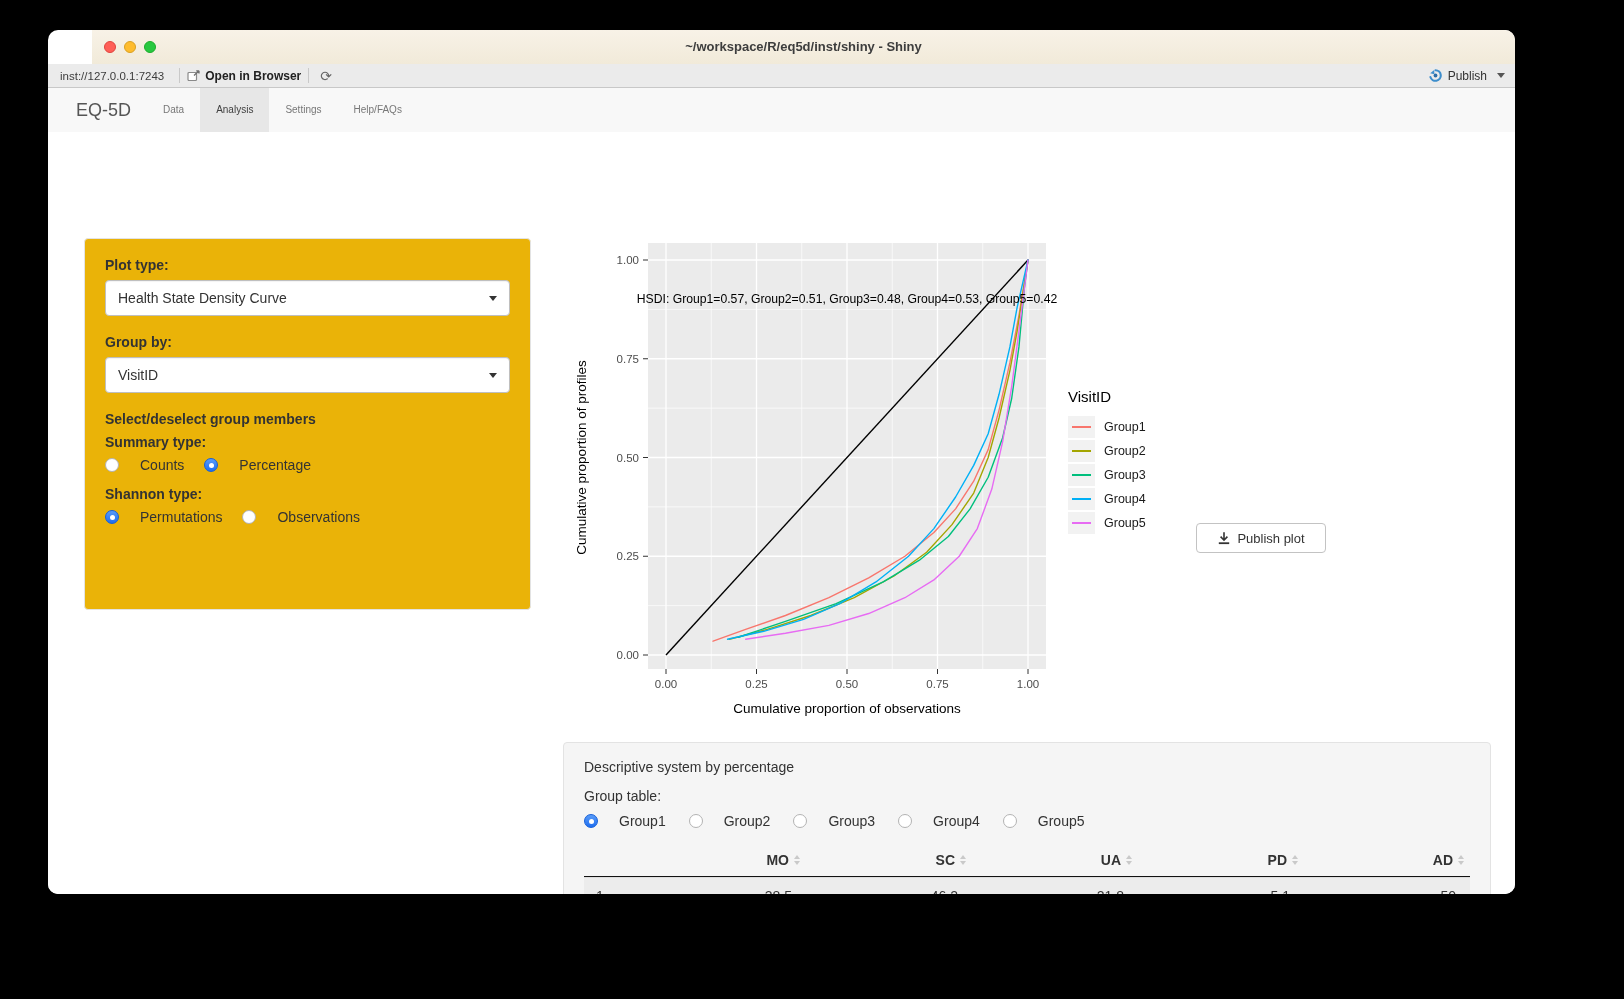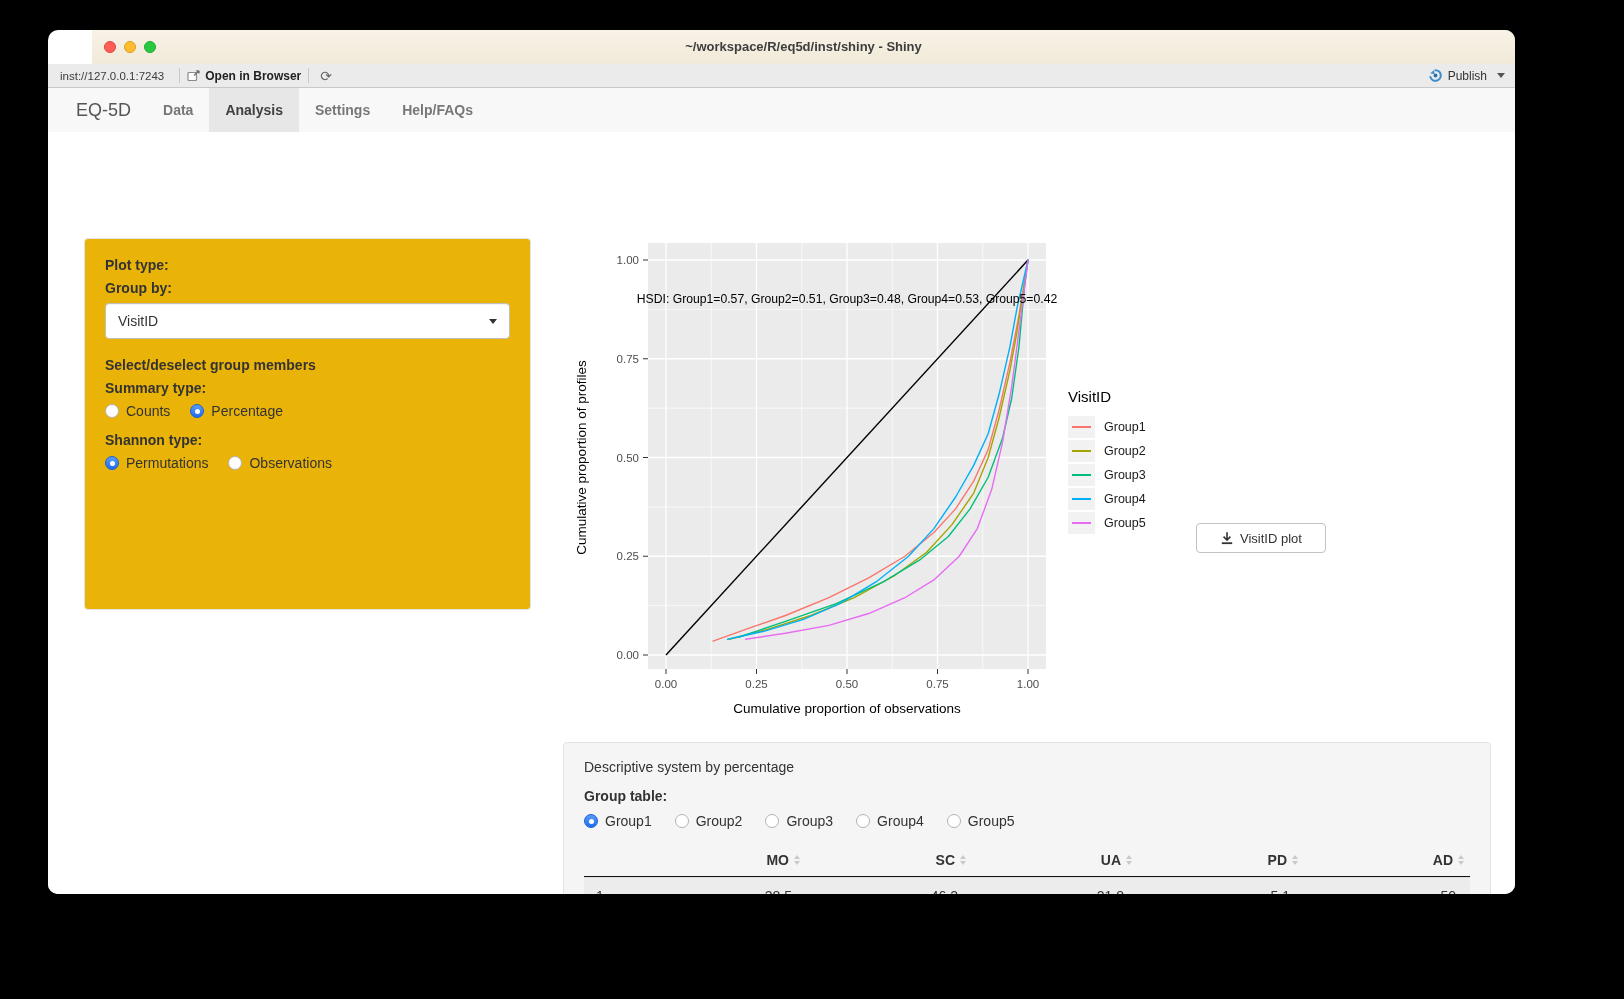--- a/index.html
+++ b/index.html
@@ -25,36 +25,36 @@
   .refresh{font-size:14px;color:#666;padding:0 4px;line-height:1;}
   .tspacer{flex:1;}
   .publish{display:flex;align-items:center;gap:5px;font-size:12px;color:#333;}
   .pubcaret{width:0;height:0;border-left:4px solid transparent;border-right:4px solid transparent;
     border-top:5px solid #555;margin-left:10px;}
   
   .navbar{position:absolute;left:0;top:58px;right:0;height:44px;background:#f8f8f8;
     border-bottom:1px solid #e3e3e3;display:flex;align-items:stretch;}
   .brand{font-size:18px;color:#555;line-height:44px;padding:0 16px 0 28px;}
   .navtabs{display:flex;}
-  .navtab{font-size:14px;color:#777;line-height:44px;padding:0 16px;cursor:default;font-weight:bold;}
+  .navtab{font-size:10px;color:#777;line-height:44px;padding:0 16px;cursor:default;}
   .navtab.active{color:#404040;background:#e7e7e7;}
   
   .content{position:absolute;left:0;top:102px;right:0;bottom:0;background:#fff;}
   
   .sidebar{position:absolute;left:36px;top:106px;width:447px;height:372px;background:#eab308;
     border:1px solid #e3e3e3;border-radius:4px;box-sizing:border-box;padding:18px 20px;}
   .ctl-label{font-size:14px;font-weight:700;color:#333;margin-bottom:7px;}
   .select{height:34px;background:#fff;border:1px solid #bfbfbf;border-radius:4px;display:flex;
     align-items:center;justify-content:space-between;padding:0 12px;margin-bottom:18px;
     box-shadow:inset 0 1px 1px rgba(0,0,0,.05);cursor:default;}
   .select .val{font-size:14px;color:#333;white-space:nowrap;overflow:hidden;}
   .caret{width:0;height:0;border-left:4.5px solid transparent;border-right:4.5px solid transparent;
     border-top:5.5px solid #333;flex:0 0 auto;margin-left:8px;}
   .radio-row{display:flex;gap:20px;margin-bottom:13px;flex-wrap:wrap;}
-  .radio-item{display:flex;align-items:center;gap:7px;font-size:14px;color:#333;cursor:default;}
+  .radio-item{display:flex;align-items:center;gap:21px;font-size:14px;color:#333;cursor:default;}
   .rdo{width:14px;height:14px;border-radius:50%;background:#fff;border:1px solid #b3b3b3;
     box-sizing:border-box;display:flex;align-items:center;justify-content:center;flex:0 0 auto;}
   .rdo.checked{background:linear-gradient(#5a9cf8,#1e6ef0);border-color:#1660d8;}
   .rdo .dot{display:none;}
   .rdo.checked .dot{display:block;width:5px;height:5px;border-radius:50%;background:#fff;}
   
   #plot{position:absolute;left:512px;top:103px;}
   
   .legend{position:absolute;left:1020px;top:256px;}
   .legend-title{font-size:15px;color:#000;margin-bottom:10px;}
@@ -63,21 +63,21 @@
   .lline{width:19px;height:2px;}
   .llabel{font-size:12.5px;color:#1a1a1a;margin-left:9px;}
   
   .download{position:absolute;left:1148px;top:391px;width:130px;height:30px;background:#fff;
     border:1px solid #c3c3c3;border-radius:4px;display:flex;align-items:center;justify-content:center;
     gap:6px;font-size:13px;color:#333;font-family:"Liberation Sans",sans-serif;cursor:default;}
   
   .bottom-panel{position:absolute;left:515px;top:610px;width:928px;height:300px;background:#f5f5f5;
     border:1px solid #e3e3e3;border-radius:4px;box-sizing:border-box;padding:16px 20px;}
   .bp-title{font-size:14px;color:#333;margin-bottom:13px;}
-  .bp-label{font-size:14px;font-weight:700;color:#333;margin-bottom:9px;}
+  .bp-label{font-size:14px;font-weight:400;color:#333;margin-bottom:9px;}
   .group-radios{display:flex;gap:23px;margin-bottom:15px;}
   
   .dtable{width:100%;}
   .thead,.trow{display:grid;grid-template-columns:56px repeat(5,1fr);align-items:center;}
   .thead{height:32px;border-bottom:1px solid #111;}
   .th{display:flex;align-items:center;justify-content:flex-end;padding-right:6px;
     font-size:14px;font-weight:700;color:#333;cursor:default;}
   .sorticons{display:flex;flex-direction:column;gap:2px;margin-left:5px;}
   .tri-up{width:0;height:0;border-left:3.5px solid transparent;border-right:3.5px solid transparent;
     border-bottom:4px solid #c9c9c9;}
@@ -134,20 +134,24 @@
         <span class="navtab active">Analysis</span>
         <span class="navtab">Settings</span>
         <span class="navtab">Help/FAQs</span>
       </div>
   </nav>
 
   <div class="content">
 
     <div class="sidebar">
       <div class="ctl-label">Plot type:</div>
+      <div class="select">
+        <span class="val">Health State Density Curve</span>
+        <span class="caret"></span>
+      </div>
 
       <div class="ctl-label">Group by:</div>
       <div class="select">
         <span class="val">VisitID</span>
         <span class="caret"></span>
       </div>
 
       <div class="ctl-label">Select/deselect group members</div>
 
       <div class="ctl-label">Summary type:</div>
@@ -264,21 +268,21 @@
             <span class="llabel">Group5</span>
           </div>
         </div>
     </div>
 
     <button class="download">
       <svg width="14" height="14" viewBox="0 0 14 14">
         <path d="M7 1.2 V8.6 M3.6 5.6 L7 9.2 L10.4 5.6" fill="none" stroke="#333" stroke-width="1.6"></path>
         <path d="M1.8 12.2 H12.2" stroke="#333" stroke-width="1.8"></path>
       </svg>
-      <span>VisitID plot</span>
+      <span>Publish plot</span>
     </button>
 
     <div class="bottom-panel">
       <div class="bp-title">Descriptive system by percentage</div>
       <div class="bp-label">Group table:</div>
       <div class="group-radios" id="group-radios">
           <label class="radio-item">
             <span class="rdo checked">
               <span class="dot"></span>
             </span>

